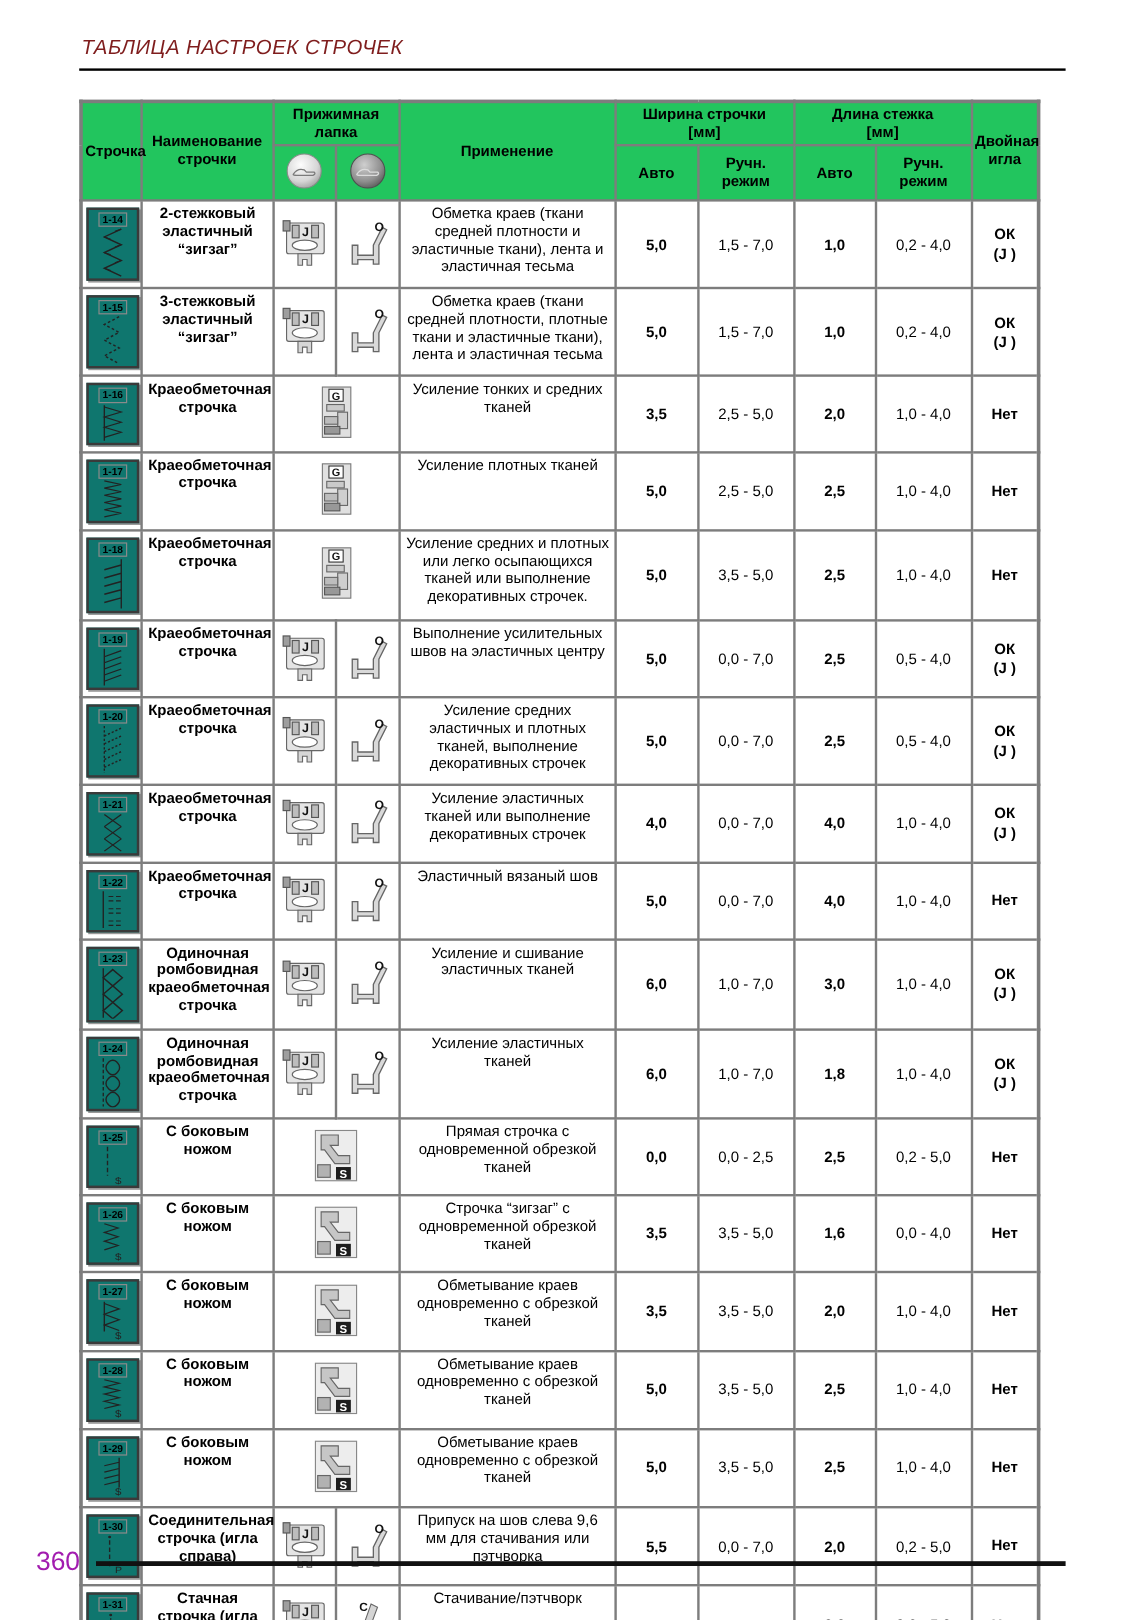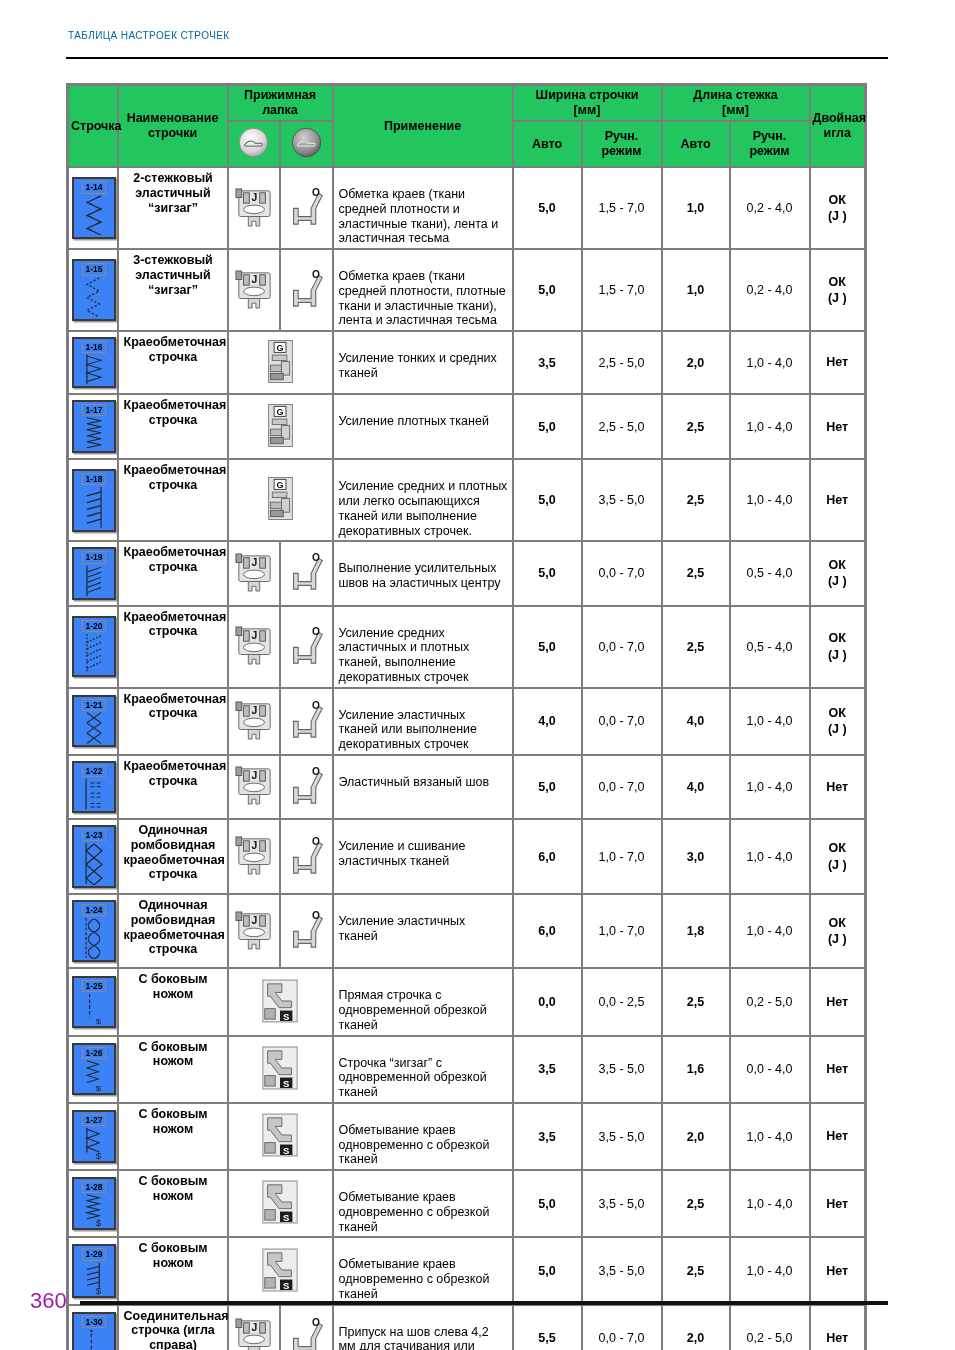--- a/index.html
+++ b/index.html
@@ -2,42 +2,42 @@
 <html><head>
 <meta charset="utf-8">
 <style>
   html,body{margin:0;padding:0;}
   body{
     width:955px;height:1350px;background:#ffffff;position:relative;
     font-family:"Liberation Sans", sans-serif;color:#000;
   }
   .title{
     position:absolute;left:68px;top:30px;
-    font-size:10px;letter-spacing:.4px;color:#0369a1;
+    font-style:italic;font-size:17px;letter-spacing:.4px;color:#7f1d1d;
   }
   .title-rule{position:absolute;left:66px;top:57px;width:822px;height:2px;background:#000;}
   table.settings{
     position:absolute;left:66px;top:83px;width:798px;
     border-collapse:collapse;table-layout:fixed;background:#fff;
     border:3px solid #7d7d7d;
   }
   th,td{border:2px solid #7d7d7d;}
   th{
     background:#22c55e;font-size:12.5px;font-weight:bold;text-align:center;
     vertical-align:middle;padding:2px;line-height:1.2;
   }
   .pre{white-space:pre-line;}
   td{font-size:12.5px;text-align:center;vertical-align:middle;padding:2px 3px;}
   td.c-name{text-align:center;vertical-align:top;font-weight:bold;padding:3px 4px 2px 5px;line-height:1.18;}
-  td.c-app{text-align:left;vertical-align:top;padding:19px 4px 2px 5px;line-height:1.18;}
+  td.c-app{text-align:center;vertical-align:top;padding:3px 4px 2px 5px;line-height:1.18;}
   td.c-auto{font-weight:bold;border-radius:17px;}
   td.c-twin{white-space:pre-line;line-height:1.3;font-weight:bold;}
   td.c-foot{padding:1px;}
   .stitch-box{
-    width:44px;margin:3px auto;border:2px solid #3a3a3a;background:#3b82f6;
+    width:44px;margin:3px auto;border:2px solid #3a3a3a;background:#0f766e;
     display:flex;flex-direction:column;align-items:center;padding:2px 1px 1px 1px;
     box-shadow:1.5px 1.5px 0 #9a9a9a;box-sizing:border-box;
   }
   .stitch-id{
     font-size:8.5px;font-weight:bold;border:1px solid #8a8a8a;
     padding:0 2px;margin-bottom:1px;white-space:nowrap;line-height:1.2;
   }
   svg.pat{stroke:#222;fill:none;stroke-width:1.3;}
   svg.pat text{stroke:none;fill:#222;font-family:"Liberation Sans",sans-serif;}
   .footer-num{position:absolute;left:30px;top:1288px;font-size:22px;color:#a21caf;}
@@ -581,21 +581,21 @@
               <rect x="9" y="7" width="6" height="11" fill="#bdbdbd" stroke="#555"></rect>
               <rect x="26" y="7" width="6" height="11" fill="#bdbdbd" stroke="#555"></rect>
               <text x="20.5" y="16" font-size="11" font-weight="bold" fill="#111" text-anchor="middle" font-family="Liberation Sans,sans-serif">J</text>
               <ellipse cx="20" cy="24.5" rx="11" ry="4.5" fill="#fff" stroke="#666"></ellipse>
               <path d="M14,32 h12 v10 h-4 v-5 h-4 v5 h-4 z" fill="#d6d6d6" stroke="#666"></path>
             </svg></td>
           <td class="c-foot"><svg viewBox="0 0 40 44" width="37" height="41">
               <path d="M6,41 L6,24 L11,24 L11,33 L25,33 L25,24 L33,8 L37,10 L30,24 L30,41 L25,41 L25,37 L11,37 L11,41 Z" fill="#d9d9d9" stroke="#666" stroke-width="1.2"></path>
               <text x="26" y="11" font-size="11" font-weight="bold" fill="#111" font-family="Liberation Sans,sans-serif">O</text>
             </svg></td>
-          <td class="c-app">Припуск на шов слева 4,2 мм для стачивания или пэтчворка</td>
+          <td class="c-app">Припуск на шов слева 9,6 мм для стачивания или пэтчворка</td>
           <td class="c-auto">5,5</td>
           <td>0,0 - 7,0</td>
           <td class="c-auto">2,0</td>
           <td>0,2 - 5,0</td>
           <td class="c-twin">Нет</td>
         </tr>
         <tr style="height: 59px;">
           <td class="c-stitch">
             <div class="stitch-box">
               <span class="stitch-id">1-31</span>

